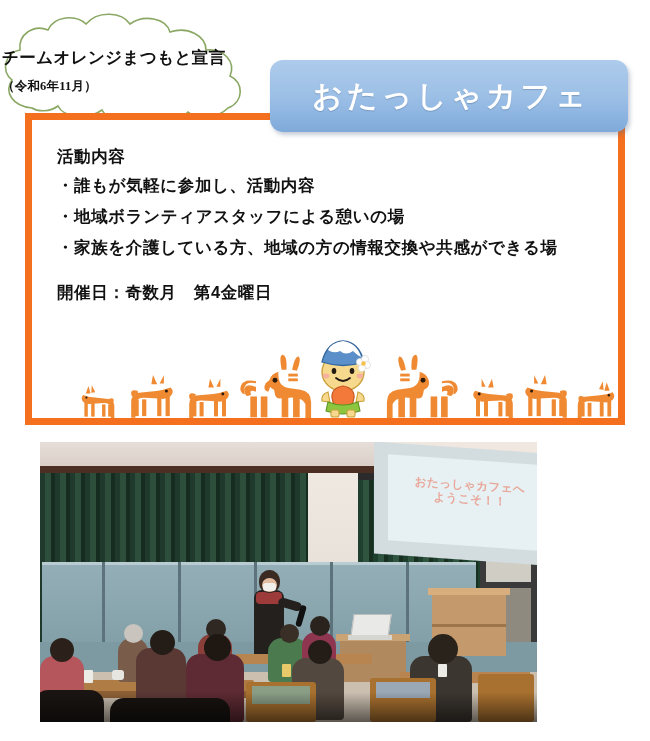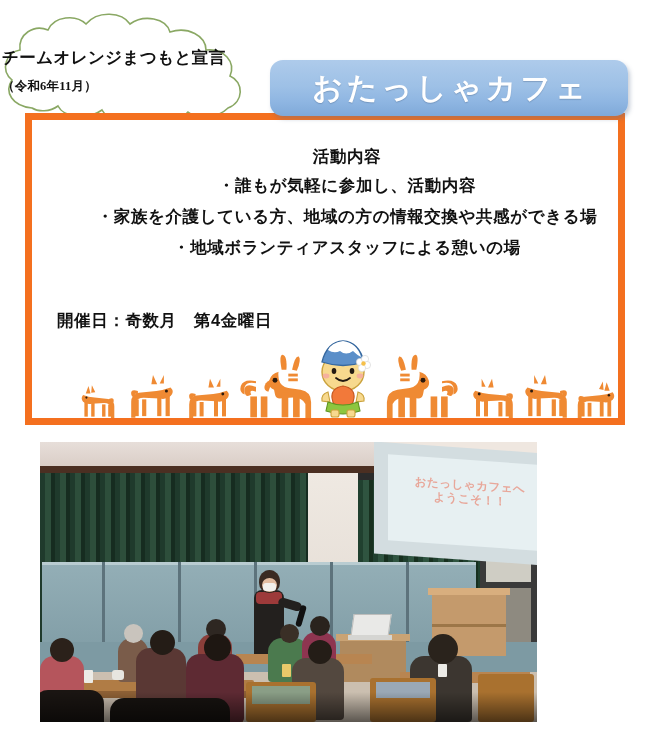--- a/index.html
+++ b/index.html
@@ -24,42 +24,42 @@
   .cloud-l3{font-size:12.5px;font-weight:700;letter-spacing:.2px;margin-top:9px;}
 
   
   .panel{
     position:absolute;left:25px;top:113px;width:600px;height:312px;
     border:7px solid #f4701f;background:#ffffff;box-sizing:border-box;
   }
 
   
   .title-pill{
-    position:absolute;left:270px;top:60px;width:358px;height:56px;
+    position:absolute;left:270px;top:60px;width:358px;height:72px;
     border-radius:13px;
     background:linear-gradient(180deg,#aecbeb 0%,#9dc0e6 48%,#8fb6e2 74%,#7fa9d9 100%);
     box-shadow:2px 3px 4px rgba(90,110,140,.35);
     display:flex;align-items:center;justify-content:center;
     box-sizing:border-box;
   }
   .title-pill span{
     color:#ffffff;font-size:30px;font-weight:700;letter-spacing:4px;
     text-shadow:0 1px 1px rgba(70,95,130,.35);
     padding-left:4px;
   }
 
   
   .body-text{
     position:absolute;left:50px;top:145px;width:580px;color:#111;
   }
   .bt-head{font-size:16.5px;font-weight:700;letter-spacing:.6px;line-height:1.55;}
   .bt-line{font-size:16.5px;font-weight:700;letter-spacing:.6px;line-height:1.9;white-space:nowrap;}
   .date-line{
     position:absolute;left:50px;top:283px;
-    font-size:16.5px;font-weight:700;letter-spacing:.6px;color:#111;white-space:pre;margin-top:28px;
+    font-size:16.5px;font-weight:700;letter-spacing:.6px;color:#111;white-space:pre;
   }
 
   
   .strip{
     position:absolute;left:56px;top:332px;width:540px;height:86px;
   }
   .animal{position:absolute;bottom:0;}
   .mascot{position:absolute;left:249px;bottom:-2px;width:62px;height:82px;}
 
   
@@ -159,25 +159,25 @@
                C48,100 36,100 30,96 Z" fill="#ffffff" stroke="#8aa864" stroke-width="1.6"></path>
     </svg>
     <div class="cloud-text">
       <div class="cloud-l1">チームオレンジまつもと宣言</div>
       <div class="cloud-l3">（令和6年11月）</div>
     </div>
   </div>
 
   <div class="panel">
 
-    <div class="body-text" style="left:25px;top:24px;text-align:center;">
+    <div class="body-text" style="left:25px;top:24px;">
       <div class="bt-head">活動内容</div>
       <div class="bt-line">・誰もが気軽に参加し、活動内容</div>
+      <div class="bt-line">・地域ボランティアスタッフによる憩いの場</div>
       <div class="bt-line">・家族を介護している方、地域の方の情報交換や共感ができる場</div>
-      <div class="bt-line">・地域ボランティアスタッフによる憩いの場</div>
     </div>
 
     <div class="date-line" style="left:25px;top:162px;">開催日：奇数月　第4金曜日</div>
 
     <div class="strip" style="left:31px;top:212px;">
 
       <svg class="animal" style="left:14px;width:42px;height:34px;" viewBox="0 0 60 50">
         <g fill="#ef8a33">
           <path d="M12,14 l4,-11 3,11z"></path>
             <path d="M20,13 l1,-11 5,10z"></path>

